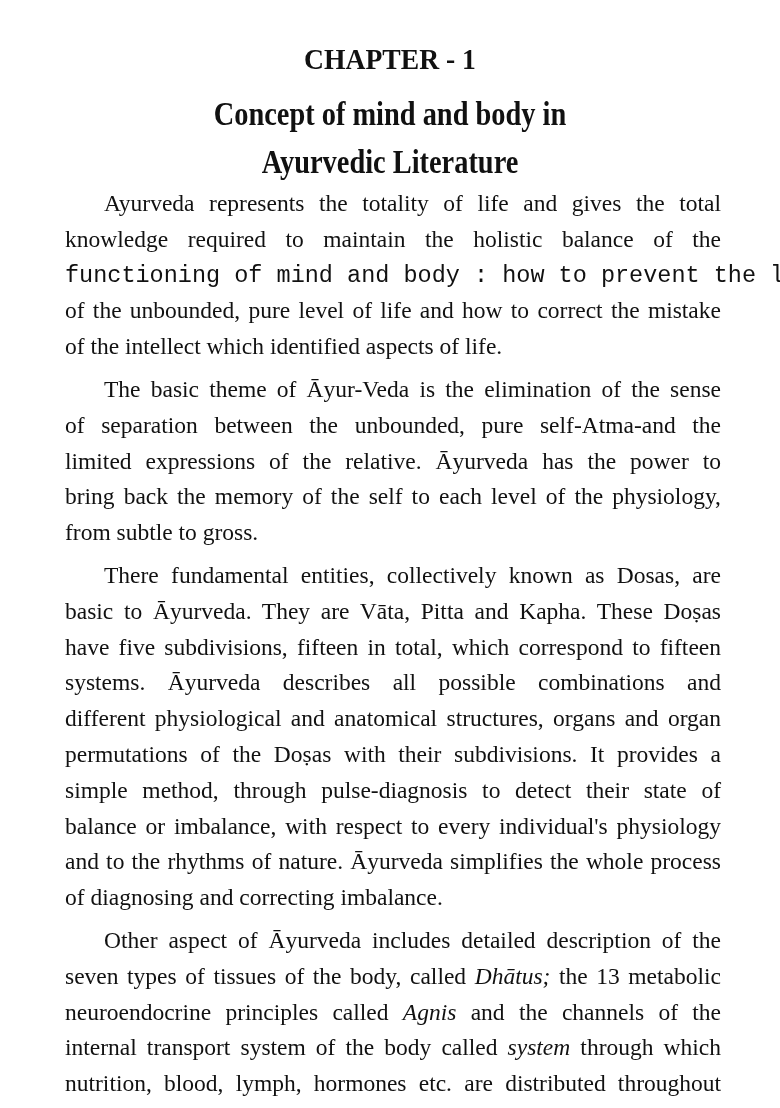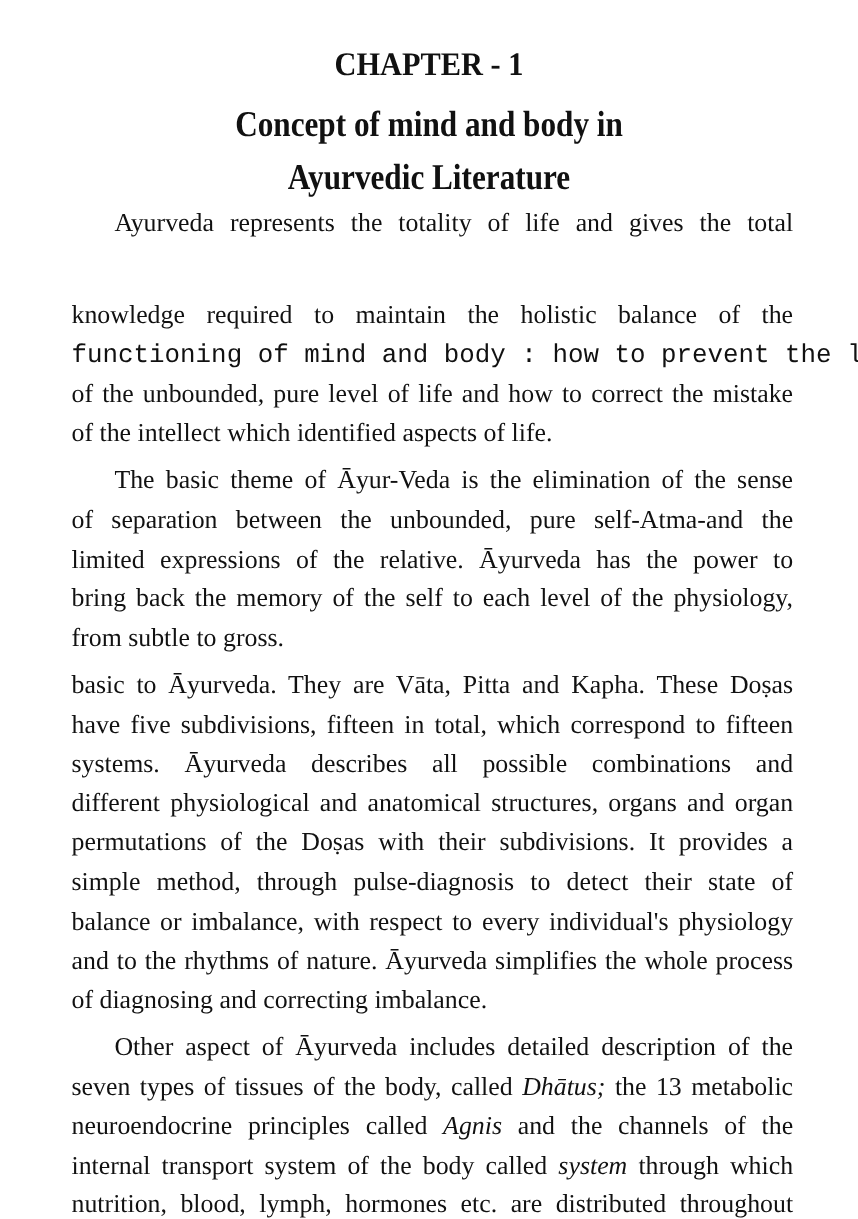--- a/index.html
+++ b/index.html
@@ -21,35 +21,36 @@
 <div class="page">
   <div class="chapter">CHAPTER - 1</div>
   <div class="title">
     <div>Concept of mind and body in</div>
     <div>Ayurvedic Literature</div>
   </div>
 
   <div class="body">
     <div class="para">
       <span class="line indent" style="display: block; width: 656px; text-align: justify; box-sizing: border-box;">Ayurveda represents the totality of life and gives the total</span>
-      <span class="line" style="display: block; width: 656px; text-align: justify; box-sizing: border-box; margin-top: 48px;">knowledge required to maintain the holistic balance of the</span>
+      <span class="line" style="display: block; width: 656px; text-align: justify; box-sizing: border-box;">knowledge required to maintain the holistic balance of the</span>
       <span class="line" style="display: block; width: 656px; text-align: justify; box-sizing: border-box; font-family: Liberation Mono, monospace;">functioning of mind and body : how to prevent the loss of memory</span>
       <span class="line" style="display: block; width: 656px; text-align: justify; box-sizing: border-box;">of the unbounded, pure level of life and how to correct the mistake</span>
       <span class="line last" style="display: block; width: auto; text-align: left;">of the intellect which identified aspects of life.</span>
     </div>
 
     <div class="para">
       <span class="line indent" style="display: block; width: 656px; text-align: justify; box-sizing: border-box;">The basic theme of Āyur-Veda is the elimination of the sense</span>
       <span class="line" style="display: block; width: 656px; text-align: justify; box-sizing: border-box;">of separation between the unbounded, pure self-Atma-and the</span>
       <span class="line" style="display: block; width: 656px; text-align: justify; box-sizing: border-box;">limited expressions of the relative. Āyurveda has the power to</span>
       <span class="line" style="display: block; width: 656px; text-align: justify; box-sizing: border-box;">bring back the memory of the self to each level of the physiology,</span>
       <span class="line last" style="display: block; width: auto; text-align: left;">from subtle to gross.</span>
     </div>
 
     <div class="para">
+      <span class="line indent" style="display: block; width: 656px; text-align: justify; box-sizing: border-box;">There fundamental entities, collectively known as Dosas, are</span>
       <span class="line" style="display: block; width: 656px; text-align: justify; box-sizing: border-box;">basic to Āyurveda. They are Vāta, Pitta and Kapha. These Doṣas</span>
       <span class="line" style="display: block; width: 656px; text-align: justify; box-sizing: border-box;">have five subdivisions, fifteen in total, which correspond to fifteen</span>
       <span class="line" style="display: block; width: 656px; text-align: justify; box-sizing: border-box;">systems. Āyurveda describes all possible combinations and</span>
       <span class="line" style="display: block; width: 656px; text-align: justify; box-sizing: border-box;">different physiological and anatomical structures, organs and organ</span>
       <span class="line" style="display: block; width: 656px; text-align: justify; box-sizing: border-box;">permutations of the Doṣas with their subdivisions. It provides a</span>
       <span class="line" style="display: block; width: 656px; text-align: justify; box-sizing: border-box;">simple method, through pulse-diagnosis to detect their state of</span>
       <span class="line" style="display: block; width: 656px; text-align: justify; box-sizing: border-box;">balance or imbalance, with respect to every individual's physiology</span>
       <span class="line" style="display: block; width: 656px; text-align: justify; box-sizing: border-box;">and to the rhythms of nature. Āyurveda simplifies the whole process</span>
       <span class="line last" style="display: block; width: auto; text-align: left;">of diagnosing and correcting imbalance.</span>
     </div>

